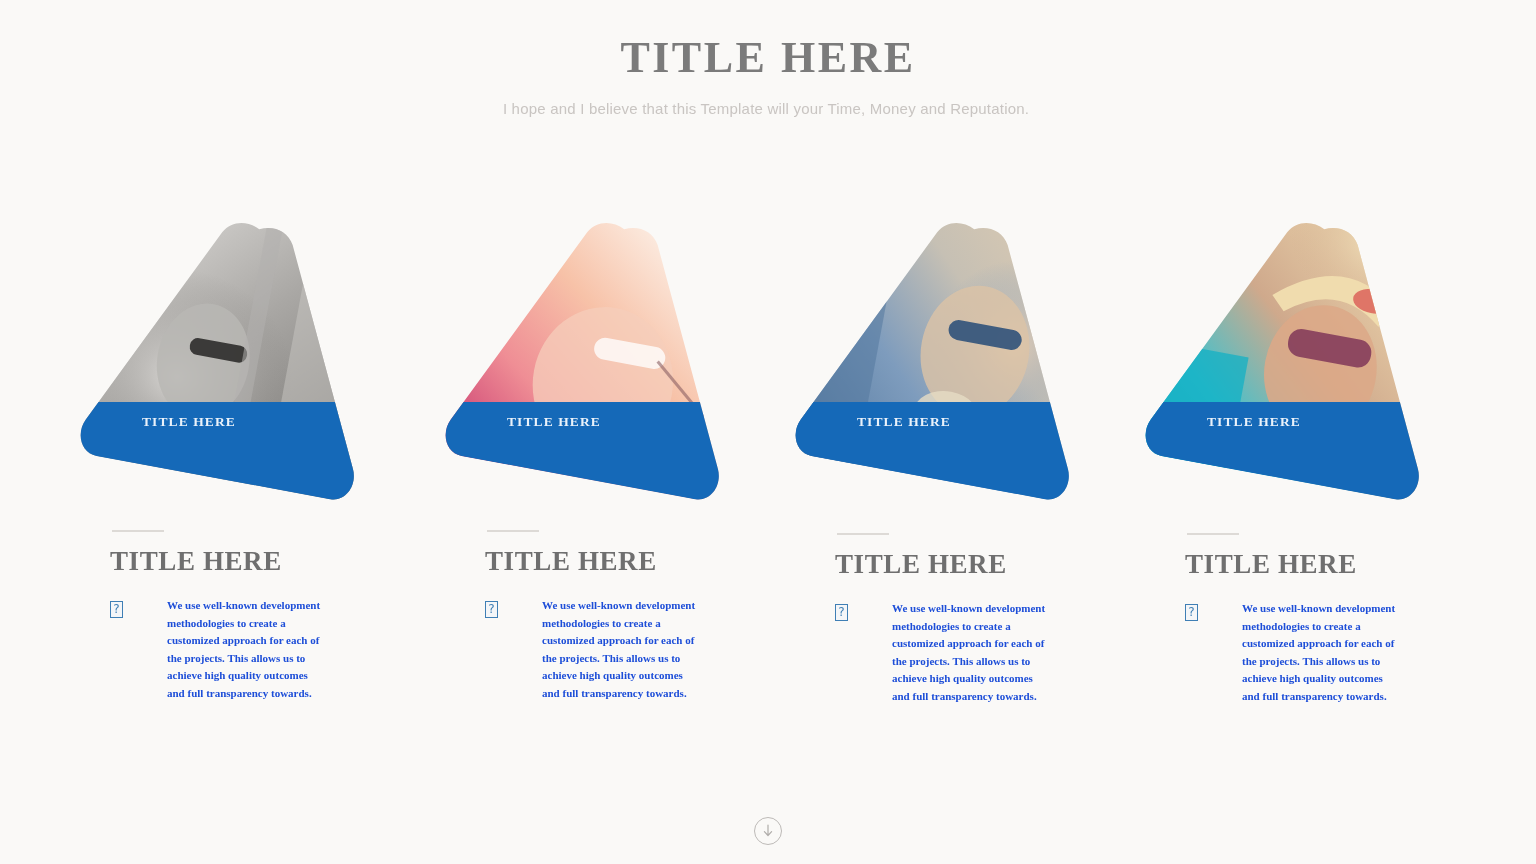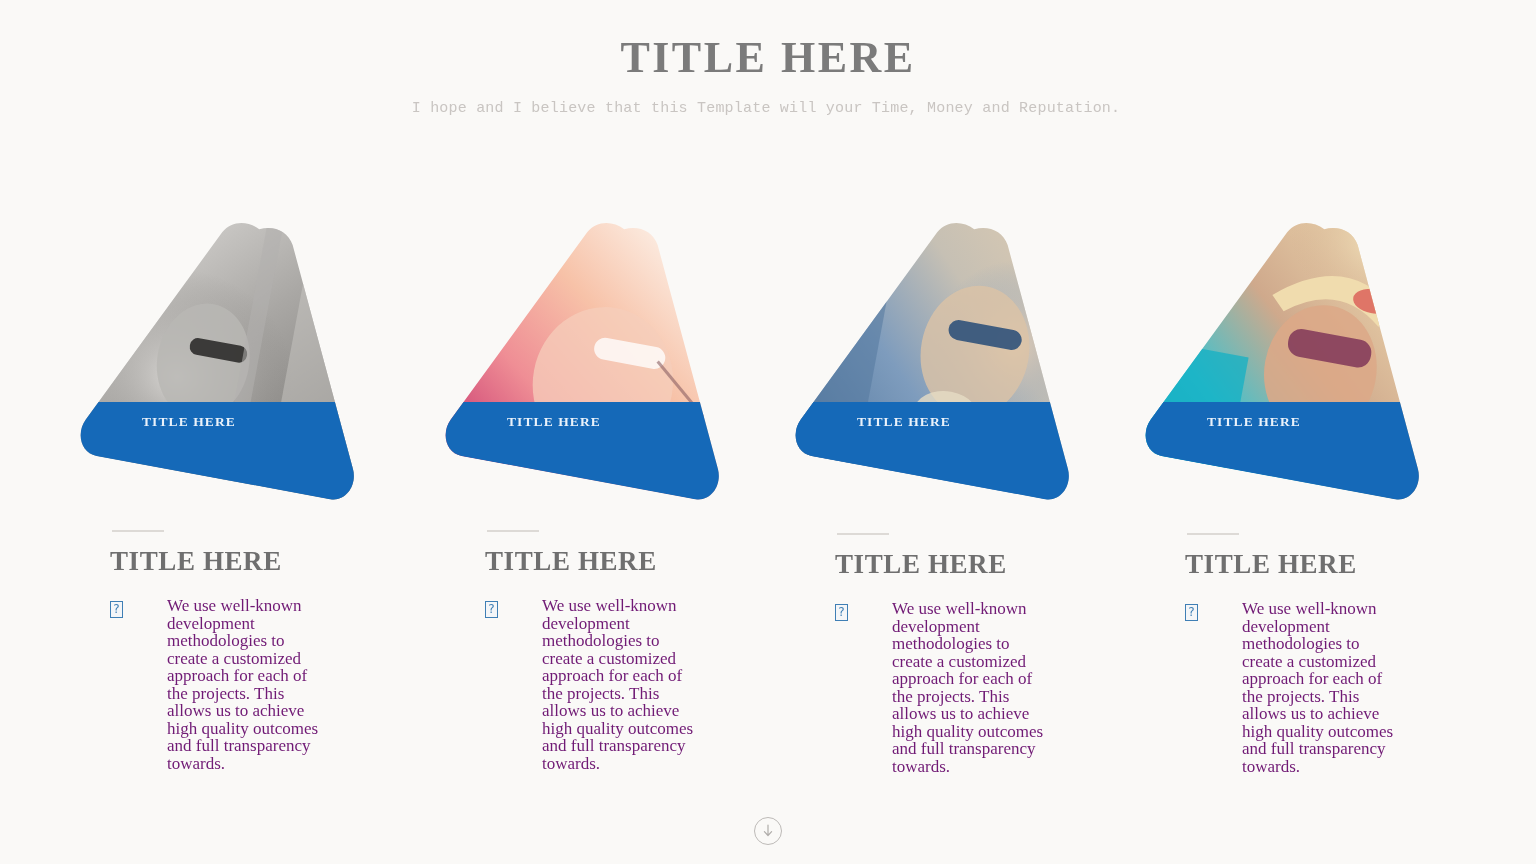--- a/index.html
+++ b/index.html
@@ -27,21 +27,21 @@
     font-family: "Liberation Serif", "DejaVu Serif", serif;
     font-weight: bold;
     font-size: 44px;
     letter-spacing: 2.5px;
     color: #7b7b7b;
     line-height: 1.1;
     margin: 0;
   }
   .page-subtitle {
     margin: 18px 4px 0 0;
-    font-family: Liberation Mono, monospace;
+    font-family: Liberation Sans, sans-serif;
     font-size: 15px;
     color: #c9c5c2;
     letter-spacing: 0.2px;
   }
 
   
   .cards-row {
     position: absolute;
     left: 0;
     top: 215px;
@@ -142,24 +142,25 @@
     color: #3f7fb5;
     font-family: "DejaVu Sans", sans-serif;
     font-size: 12px;
     line-height: 15px;
     text-align: center;
     background: #f4f6f8;
   }
   .col-text {
     margin-left: 44px;
     font-family: "Liberation Serif", "DejaVu Serif", serif;
-    font-size: 17px;
+    font-size: 11px;
     line-height: 17.5px;
-    color: #701a75;
+    color: #1d4ed8;
     width: 155px;
+    font-weight: bold;
   }
 
   
   .scroll-down {
     position: absolute;
     left: 754px;
     top: 817px;
     width: 28px;
     height: 28px;
     border: 1px solid #bdbab7;

